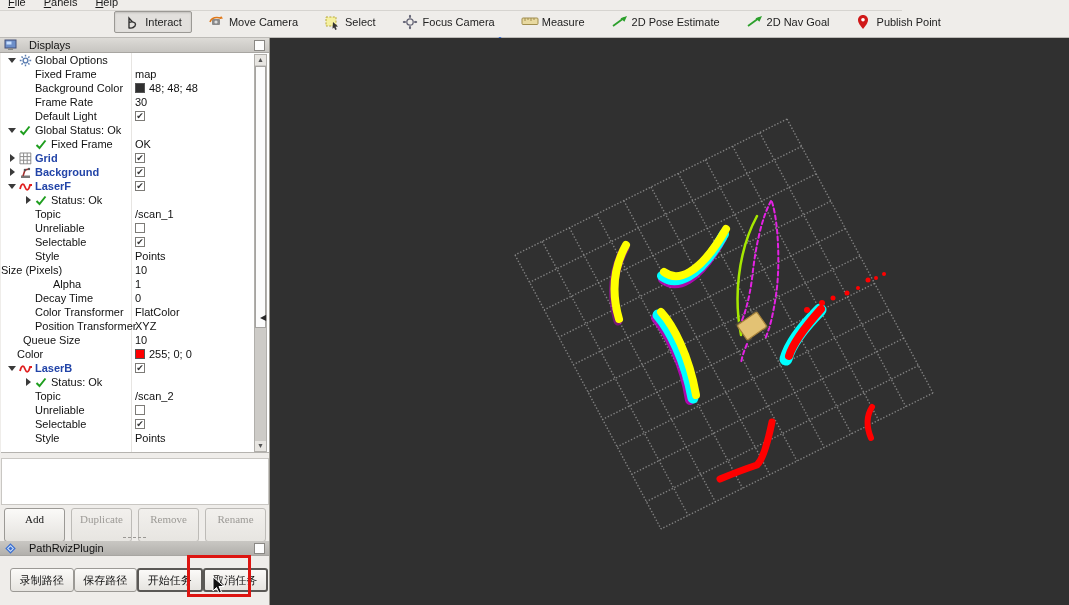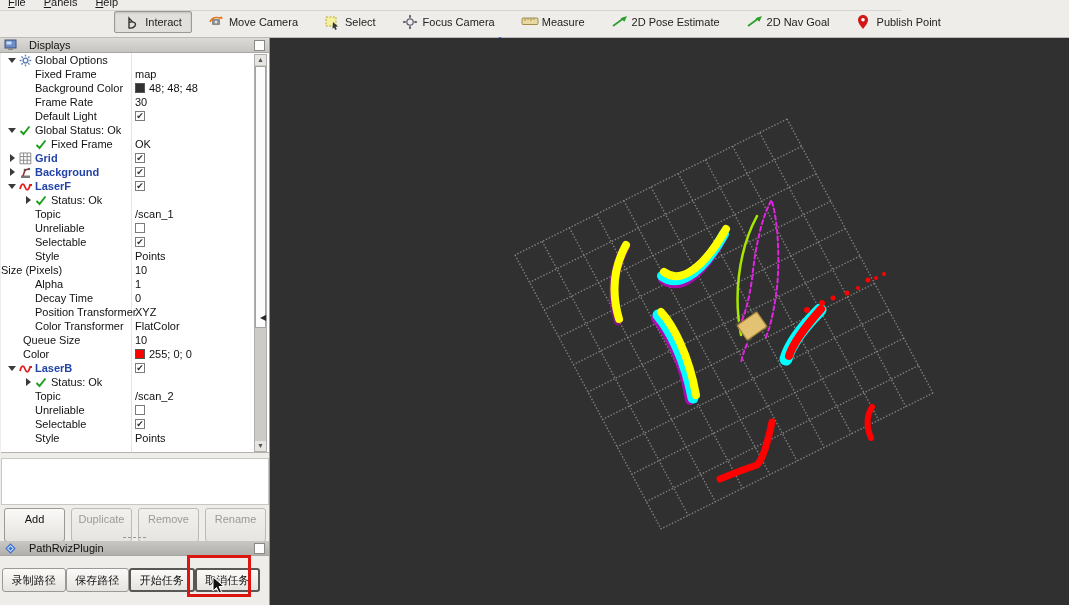--- a/index.html
+++ b/index.html
@@ -46,29 +46,29 @@
   
   #vscroll { position:absolute; right:2px; top:1px; width:13px; height:398px; background:#cdcbc7; border:1px solid #b1afab; }
   .sb-btn { position:absolute; left:0; width:11px; height:10px; background:#e8e6e2; color:#555; font-size:7px; text-align:center; line-height:10px; }
   #sb-up { top:0; }
   #sb-down { bottom:0; }
   #sb-thumb { position:absolute; left:0; top:11px; width:11px; height:262px; background:#fcfcfc; border:1px solid #a5a3a0; }
 
   #tree-blank { position:absolute; left:1px; top:420px; width:268px; height:47px; background:#ffffff; border:1px solid #c9c7c3; }
 
   #displays-buttons { position:absolute; left:4px; top:470px; width:262px; height:24px; display:flex; gap:6px; }
-  .dbtn { flex:1; height:34px; background:linear-gradient(#fbfaf8,#e4e2de); border:1px solid #9b9995; border-radius:3px; text-align:center; line-height:20px; color:#111; }
+  .dbtn { flex:1; height:34px; background:linear-gradient(#fbfaf8,#e4e2de); border:1px solid #9b9995; border-radius:3px; text-align:center; line-height:20px; color:#111;font-family:Liberation Serif, serif; }
   .dbtn.disabled { color:#9c9a96; border-color:#bdbbb7; background:linear-gradient(#f2f0ed,#e7e5e1); }
 
   .splitter { position:absolute; left:0; top:497px; width:269px; height:5px; display:flex; align-items:center; justify-content:center; }
   .splitter .dots { width:26px; height:3px; background-image:radial-gradient(#9a9894 1px, transparent 1.2px); background-size:5px 3px; }
 
   #plugin-title { top:503px; background:linear-gradient(#c9c7c3,#b2b0ac); }
 
-  #path-buttons { position:absolute; left:2px; top:530px; width:258px; height:25px; display:flex; }
+  #path-buttons { position:absolute; left:10px; top:530px; width:258px; height:25px; display:flex; }
   .pbtn { flex:1; height:24px; background:linear-gradient(#fbfaf8,#e6e4e0); border:1px solid #9b9995; border-radius:3px; text-align:center; line-height:22px; color:#111; font-size:11px; }
   .pbtn.default { border:2px solid #5a5855; line-height:20px; }
 
   #highlight-rect { position:absolute; left:187px; top:517px; width:64px; height:42px; border:3px solid #dd1511; z-index:30; pointer-events:none; }
   #mouse-cursor { position:absolute; left:212px; top:538px; z-index:31; }
 
   #panel-collapse { position:absolute; left:260px; top:312px; width:8px; height:12px; color:#2a2a2a; font-size:8px; line-height:12px; z-index:5; }
 
   
   #viewport { position:absolute; left:270px; top:38px; width:799px; height:567px; background:#303030; }
@@ -330,51 +330,51 @@
           <span class="tval">
             <span>Points</span>
           </span>
         </div>
         <div class="trow" style="">
           <span class="lab">Size (Pixels)</span>
           <span class="tval">
             <span>10</span>
           </span>
         </div>
-        <div class="trow" style="padding-left: 34px;">
+        <div class="trow" style="padding-left: 52px;">
           <span class="lab">Alpha</span>
           <span class="tval">
             <span>1</span>
           </span>
         </div>
         <div class="trow" style="padding-left: 34px;">
           <span class="lab">Decay Time</span>
           <span class="tval">
             <span>0</span>
           </span>
         </div>
         <div class="trow" style="padding-left: 34px;">
+          <span class="lab">Color Transformer</span>
+          <span class="tval">
+            <span>FlatColor</span>
+          </span>
+        </div>
+        <div class="trow" style="padding-left: 34px;">
           <span class="lab">Position Transformer</span>
           <span class="tval">
             <span>XYZ</span>
-          </span>
-        </div>
-        <div class="trow" style="padding-left: 34px;">
-          <span class="lab">Color Transformer</span>
-          <span class="tval">
-            <span>FlatColor</span>
           </span>
         </div>
         <div class="trow" style="padding-left: 22px;">
           <span class="lab">Queue Size</span>
           <span class="tval">
             <span>10</span>
           </span>
         </div>
-        <div class="trow" style="padding-left: 22px;">
+        <div class="trow" style="padding-left: 16px;">
           <span class="lab">Color</span>
           <span class="tval">
             <span class="swatch" style="background: rgb(255, 0, 0);"></span>
             <span>255; 0; 0</span>
           </span>
         </div>
         <div class="trow" style="padding-left: 4px;">
           <span class="exp">
             <span class="down"></span>
           </span>

